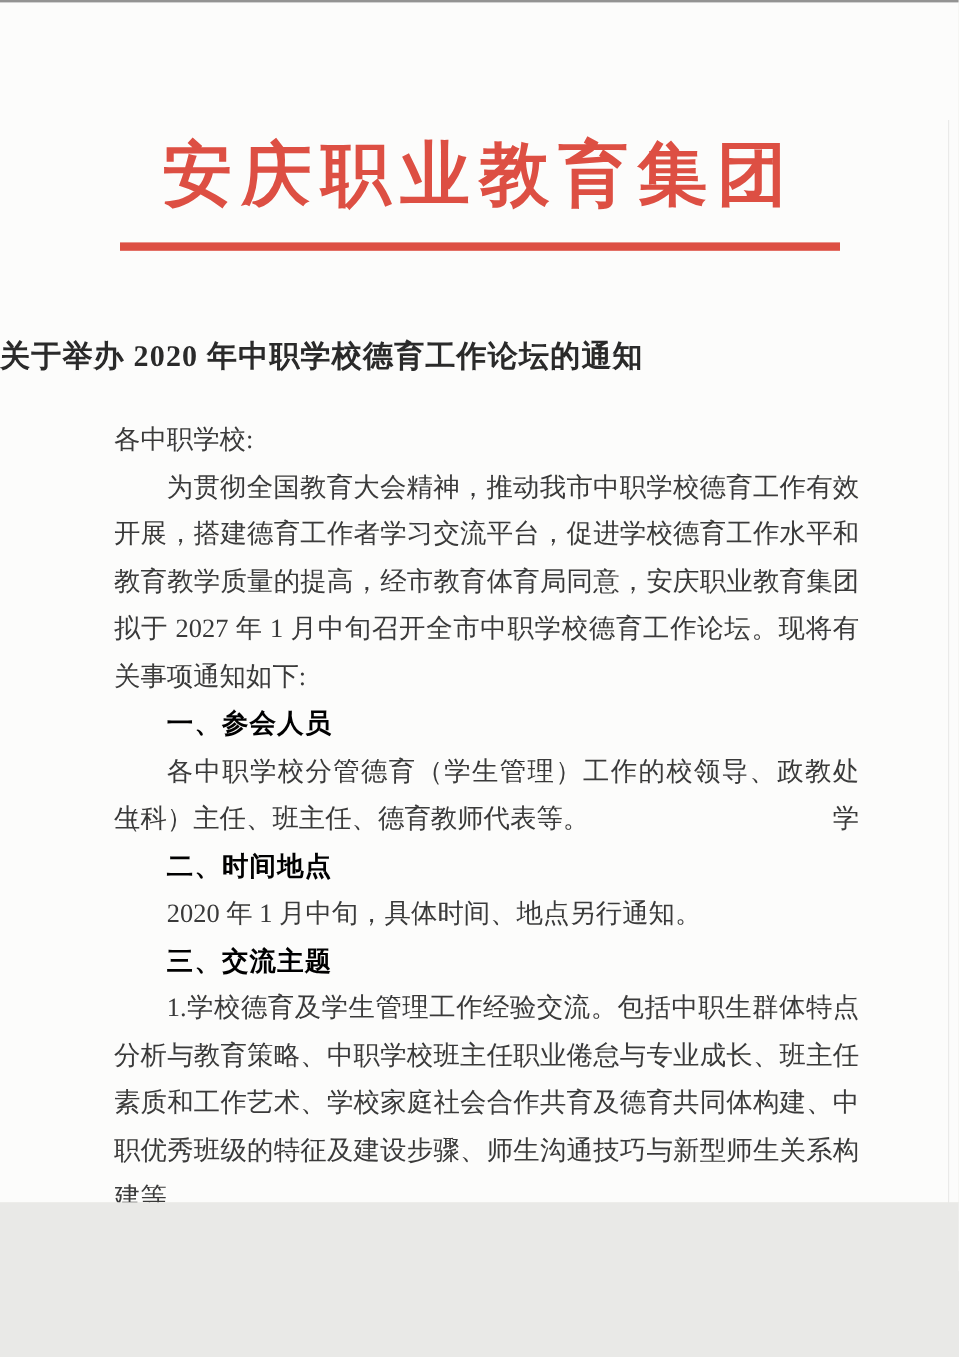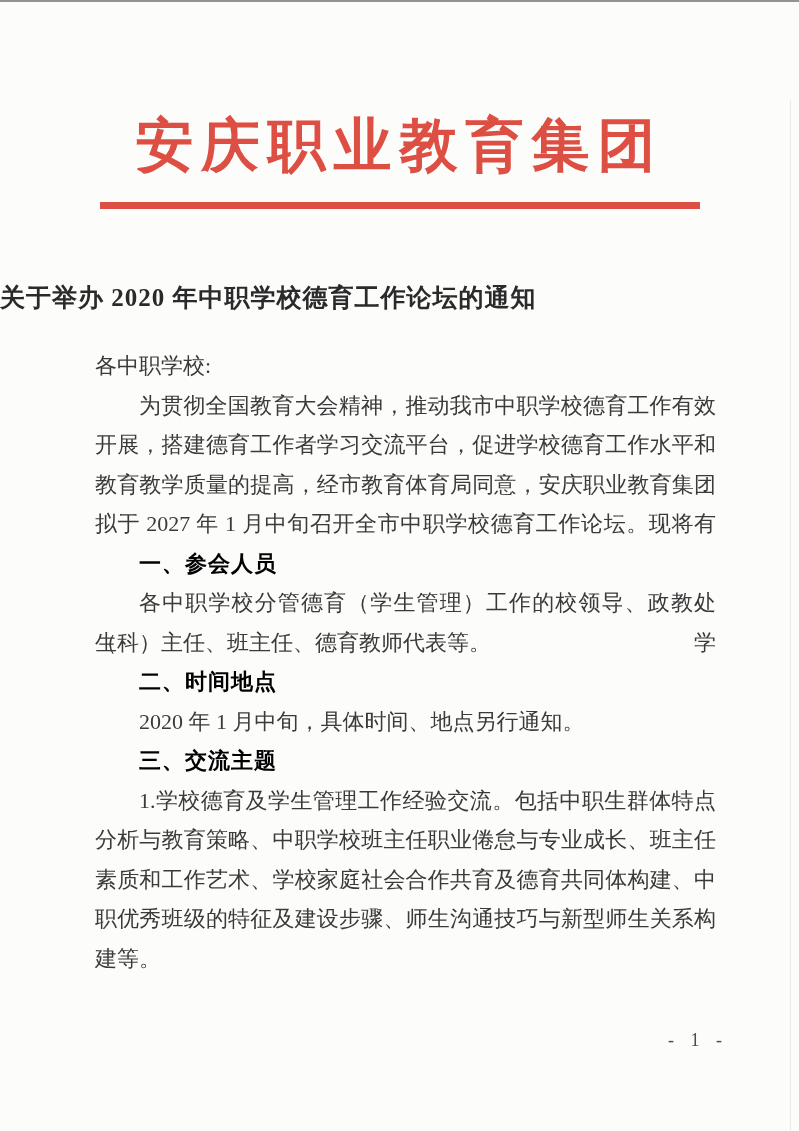--- a/index.html
+++ b/index.html
@@ -3,21 +3,21 @@
 <meta charset="utf-8">
 <style>
   html, body {
     margin: 0;
     padding: 0;
     background: #e9e9e7;
   }
   .page {
     position: relative;
     width: 799px;
-    height: 1131px;
+    height: 1002px;
     margin: 0 auto;
     background: #fcfcfb;
     overflow: hidden;
     font-family: "Liberation Serif", serif;
   }
   .scan-top-edge {
     position: absolute;
     top: 0; left: 0;
     width: 100%;
     height: 2px;
@@ -114,20 +114,21 @@
   <div class="red-rule"></div>
 
   <div class="doc-title">关于举办 2020 年中职学校德育工作论坛的通知</div>
 
   <div class="body-block">
     <div class="line">各中职学校:</div>
     <div class="line indent justify">为贯彻全国教育大会精神，推动我市中职学校德育工作有效</div>
     <div class="line justify">开展，搭建德育工作者学习交流平台，促进学校德育工作水平和</div>
     <div class="line justify">教育教学质量的提高，经市教育体育局同意，安庆职业教育集团</div>
     <div class="line justify">拟于 2027 年 1 月中旬召开全市中职学校德育工作论坛。现将有</div>
+    <div class="line">关事项通知如下:</div>
     <div class="line indent heading">一、参会人员</div>
     <div class="line indent justify">各中职学校分管德育（学生管理）工作的校领导、政教处（学</div>
     <div class="line">生科）主任、班主任、德育教师代表等。</div>
     <div class="line indent heading">二、时间地点</div>
     <div class="line indent">2020 年 1 月中旬，具体时间、地点另行通知。</div>
     <div class="line indent heading">三、交流主题</div>
     <div class="line indent justify">1.学校德育及学生管理工作经验交流。包括中职生群体特点</div>
     <div class="line justify">分析与教育策略、中职学校班主任职业倦怠与专业成长、班主任</div>
     <div class="line justify">素质和工作艺术、学校家庭社会合作共育及德育共同体构建、中</div>
     <div class="line justify">职优秀班级的特征及建设步骤、师生沟通技巧与新型师生关系构</div>

